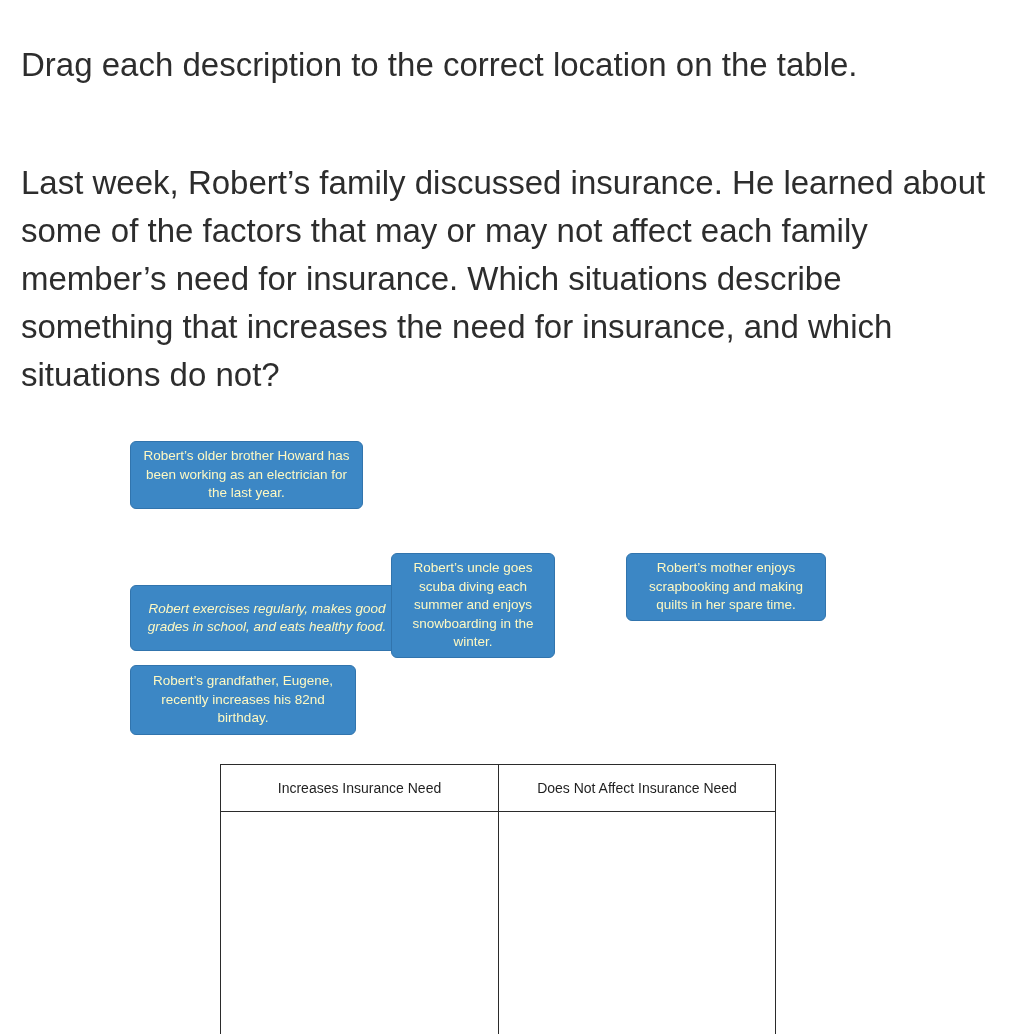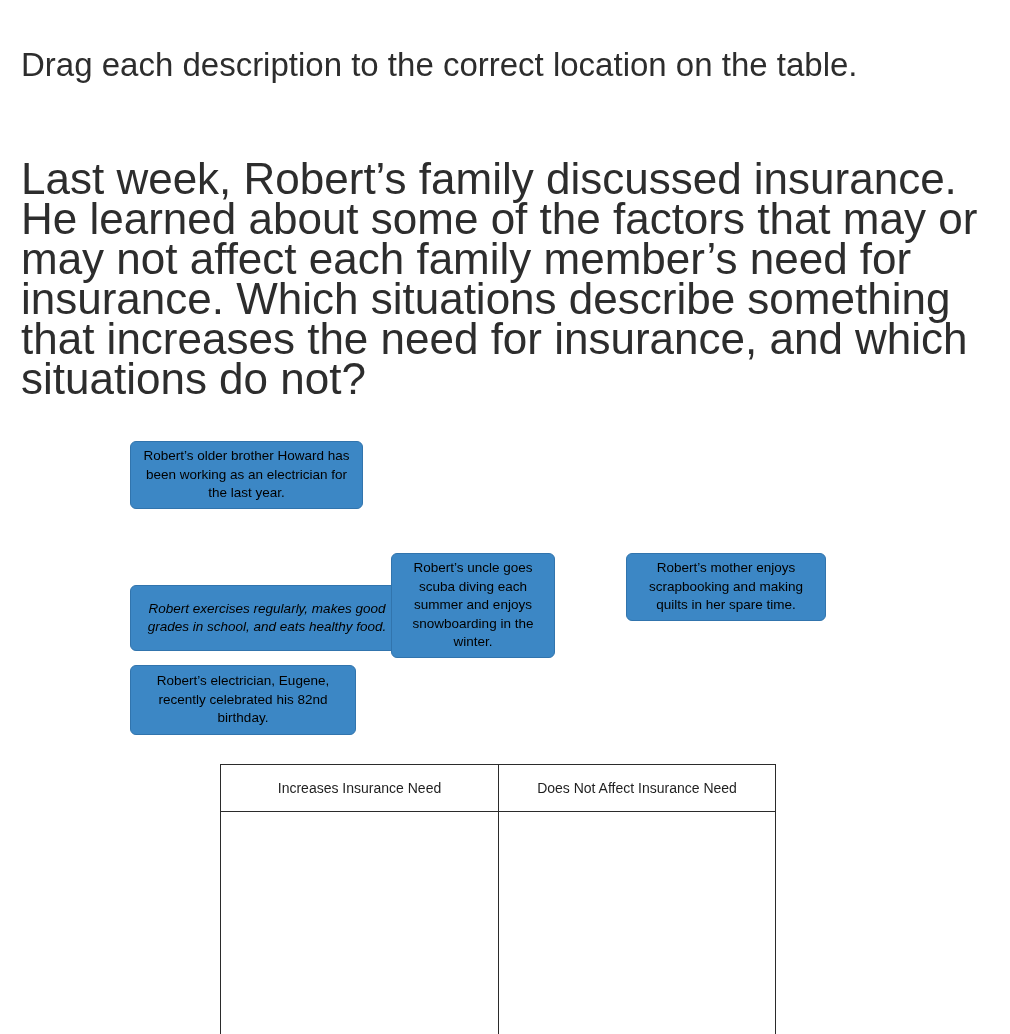--- a/index.html
+++ b/index.html
@@ -23,31 +23,31 @@
     font-size: 33px;
     line-height: 48px;
     color: #2d2d2d;
   }
 
   .prompt {
     position: absolute;
     left: 21px;
     top: 130px;
     width: 965px;
-    font-size: 44px;
-    line-height: 40px;
+    font-size: 33px;
+    line-height: 48px;
     color: #2d2d2d;
   }
 
   .tile {
     position: absolute;
     background: #3c87c5;
     border: 1px solid #3174ad;
     border-radius: 6px;
-    color: #000000;
+    color: #fef9c3;
     font-size: 13.5px;
     line-height: 18.5px;
     text-align: center;
     display: flex;
     align-items: center;
     justify-content: center;
     padding: 5px 6px;
     cursor: pointer;
   }
   .tile-1 { left: 130px; top: 412px; width: 233px; min-height: 62px; }
@@ -100,21 +100,21 @@
 
   <div class="tile tile-1">Robert’s older brother Howard has been working as an electrician for the last year.</div>
 
 
   <div class="tile tile-3">Robert exercises regularly, makes good grades in school, and eats healthy food.</div>
 
   <div class="tile tile-4">Robert’s uncle goes scuba diving each summer and enjoys snowboarding in the winter.</div>
 
   <div class="tile tile-5">Robert’s mother enjoys scrapbooking and making quilts in her spare time.</div>
 
-  <div class="tile tile-6">Robert’s electrician, Eugene, recently celebrated his 82nd birthday.</div>
+  <div class="tile tile-6">Robert’s grandfather, Eugene, recently increases his 82nd birthday.</div>
 
   <div class="sort-table">
     <div class="thead">
       <div class="th">Increases Insurance Need</div>
       <div class="th">Does Not Affect Insurance Need</div>
     </div>
     <div class="tbody">
       <div class="td"></div>
       <div class="td"></div>
     </div>

